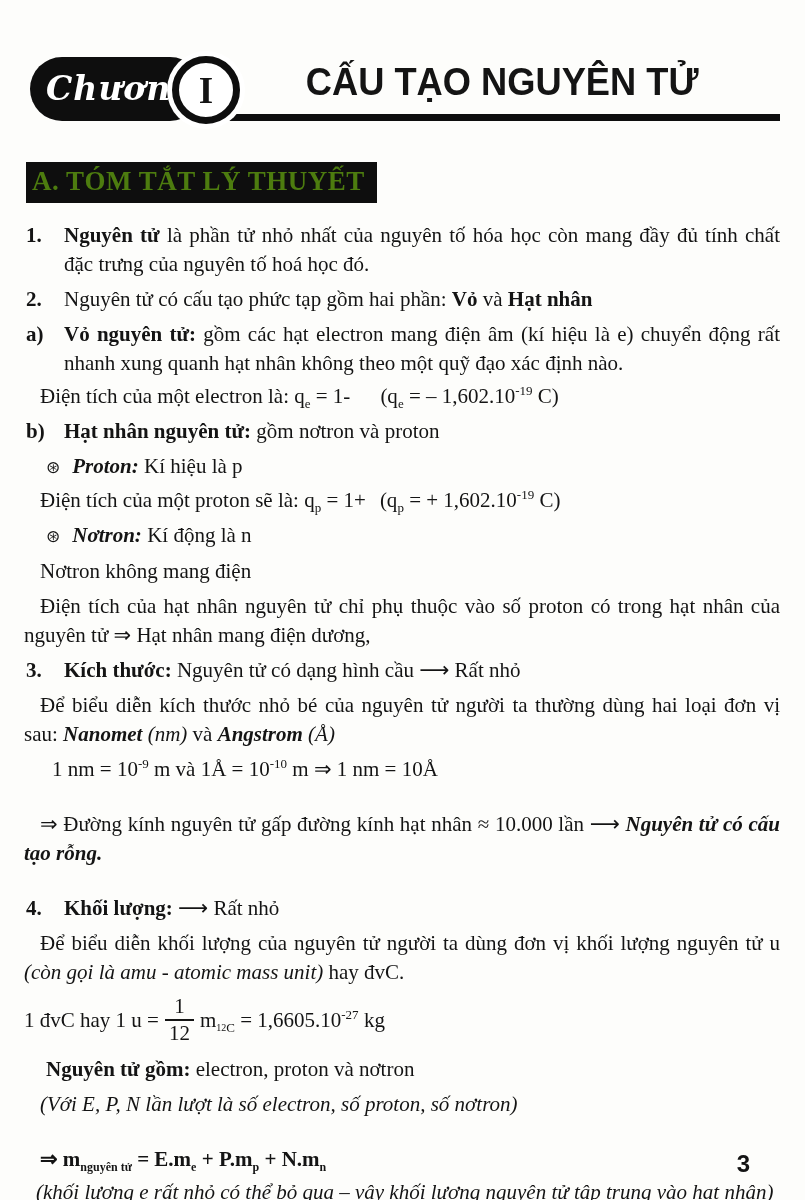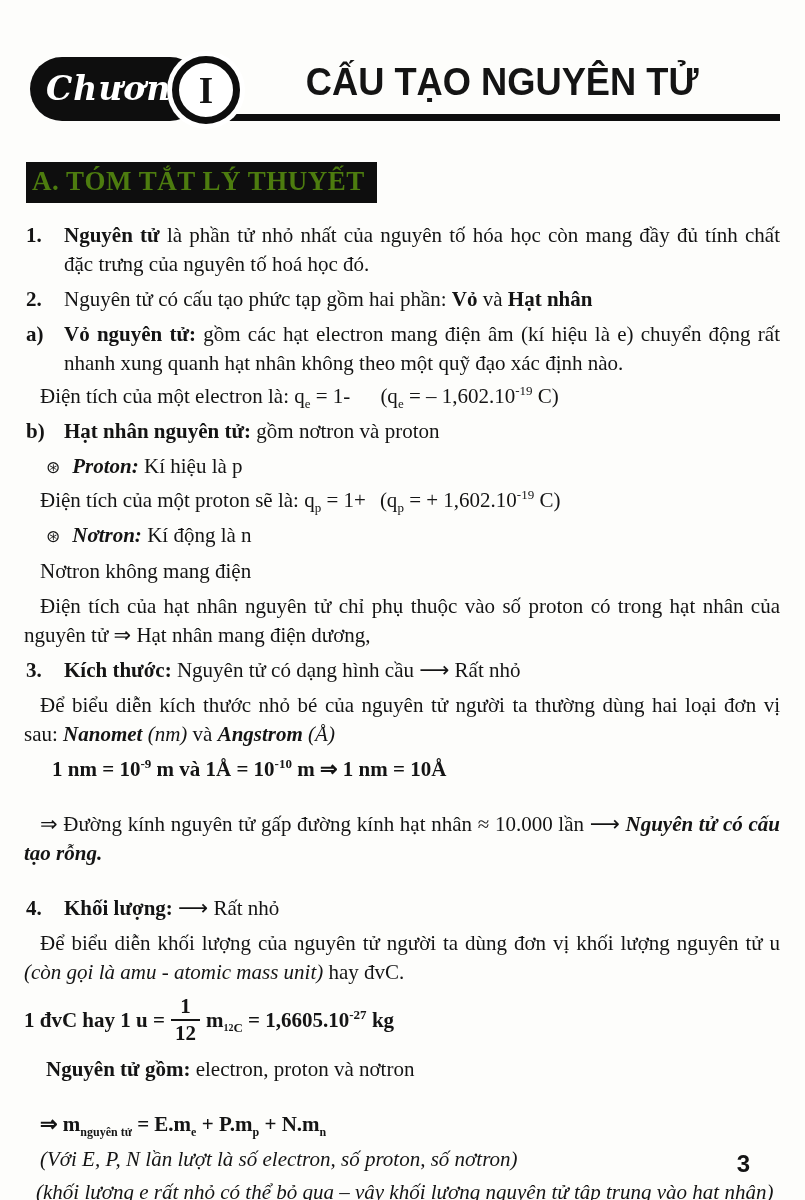--- a/index.html
+++ b/index.html
@@ -49,21 +49,21 @@
   }
 
   
   main{display:block;margin-top:18px;}
   p{margin:0 0 4px;}
   .just{text-align:justify;}
   .item{position:relative;padding-left:40px;}
   .item .num{position:absolute;left:2px;top:0;font-weight:bold;}
   .p-ind{text-indent:16px;}
   .sub1{margin-left:16px;}
-  .sub2{margin-left:28px;font-weight:bold;}
+  .sub2{margin-left:28px;}
   .bullet{margin-left:22px;}
   .bullet .glyph{font-family:"DejaVu Sans", sans-serif;font-size:17px;margin-right:12px;}
   b{font-weight:bold;}
   .bi{font-weight:bold;font-style:italic;}
   .it{font-style:italic;}
   sub{font-size:13px;line-height:0;}
   sup{font-size:13px;line-height:0;}
   .sym{font-family:"DejaVu Sans", sans-serif;}
   .gapL{margin-left:30px;}
   .gapS{margin-left:14px;}
@@ -172,25 +172,25 @@
         <span class="fn">1</span>
         <span class="fd">12</span>
       </span>
       <span><span>m</span><sub class="msub"><sup>12</sup><span>C</span></sub><span> = 1,6605.10</span><sup>-27</sup><span> kg</span></span>
     </div>
 
     <p class="bullet mt6">
       <b>Nguyên tử gồm:</b><span> electron, proton và nơtron</span>
     </p>
 
+    <p class="sub1 it mt6">(Với E, P, N lần lượt là số electron, số proton, số nơtron)</p>
+
     <p class="sub1 bold-line mt10">
       <span>⇒ m</span><sub>nguyên tử</sub><span> = E.m</span><sub>e</sub><span> + P.m</span><sub>p</sub><span> + N.m</span><sub>n</sub>
     </p>
-
-    <p class="sub1 it mt6">(Với E, P, N lần lượt là số electron, số proton, số nơtron)</p>
     <p class="it" style="margin-left:12px;">(khối lượng e rất nhỏ có thể bỏ qua – vậy khối lượng nguyên tử tập trung vào hạt nhân)</p>
 
     <p class="item just mt6">
       <span class="num">5.</span><span>Nguyên tử là </span><span class="bi">trung hòa điện</span><span>, nghĩa là nguyên tử có điện tích dương bằng điện tích âm về giá trị.</span>
     </p>
 
   </main>
 
   <div class="pageno">3</div>
 </div>

